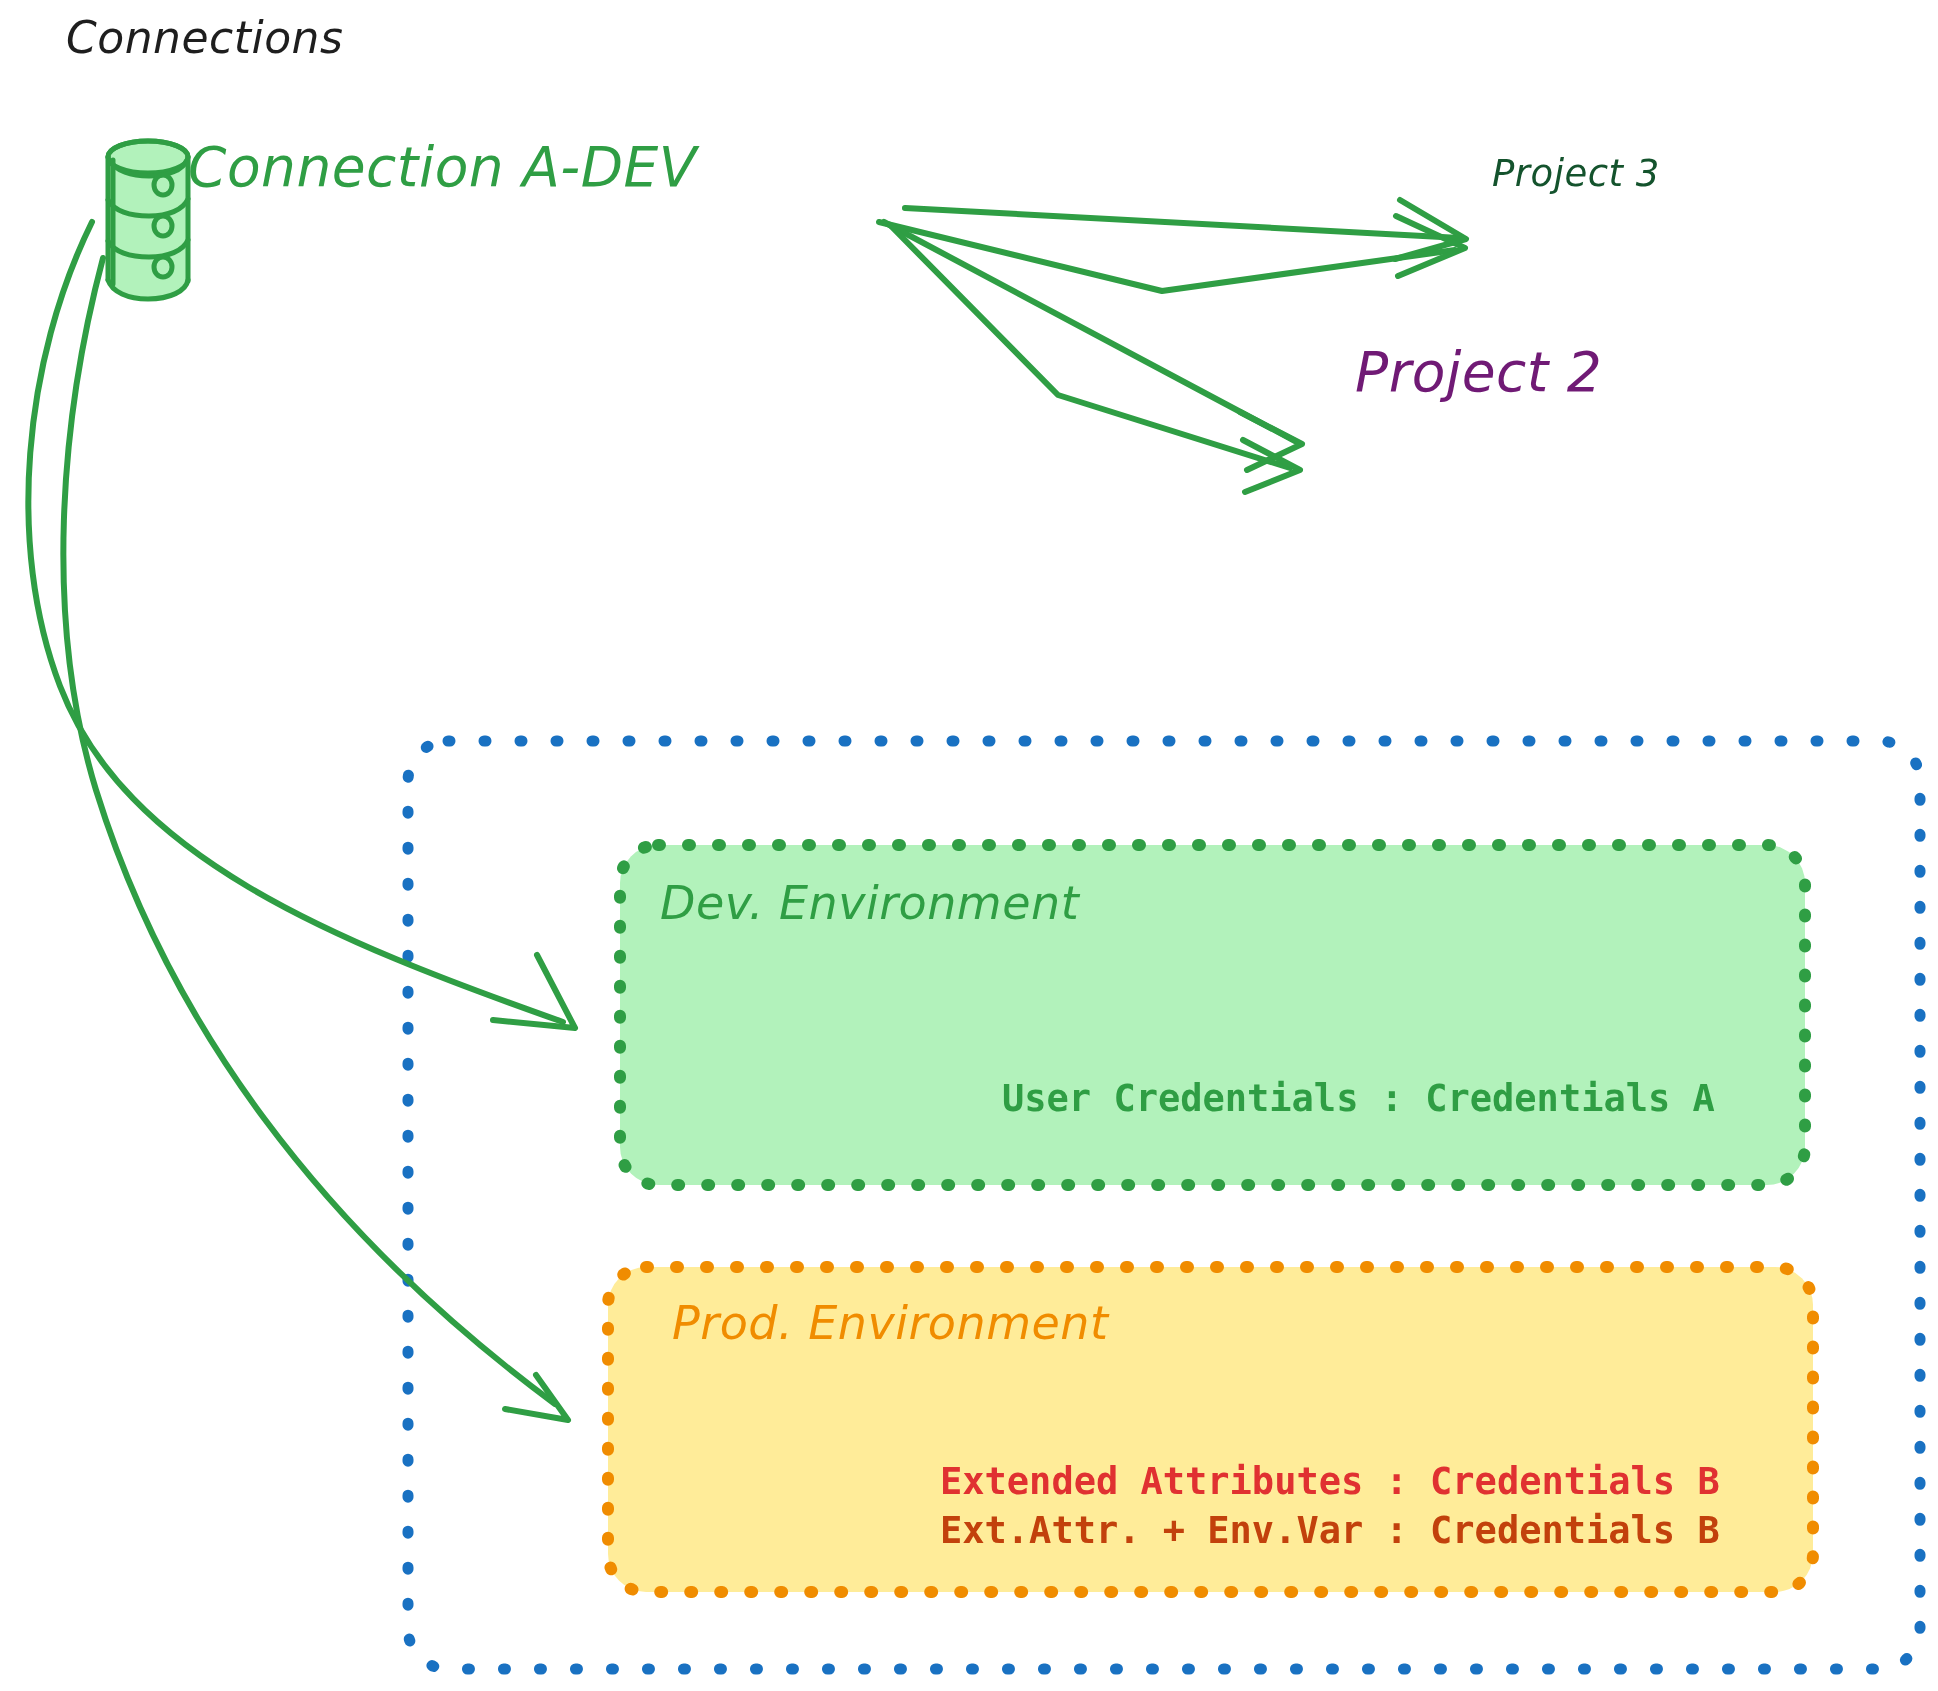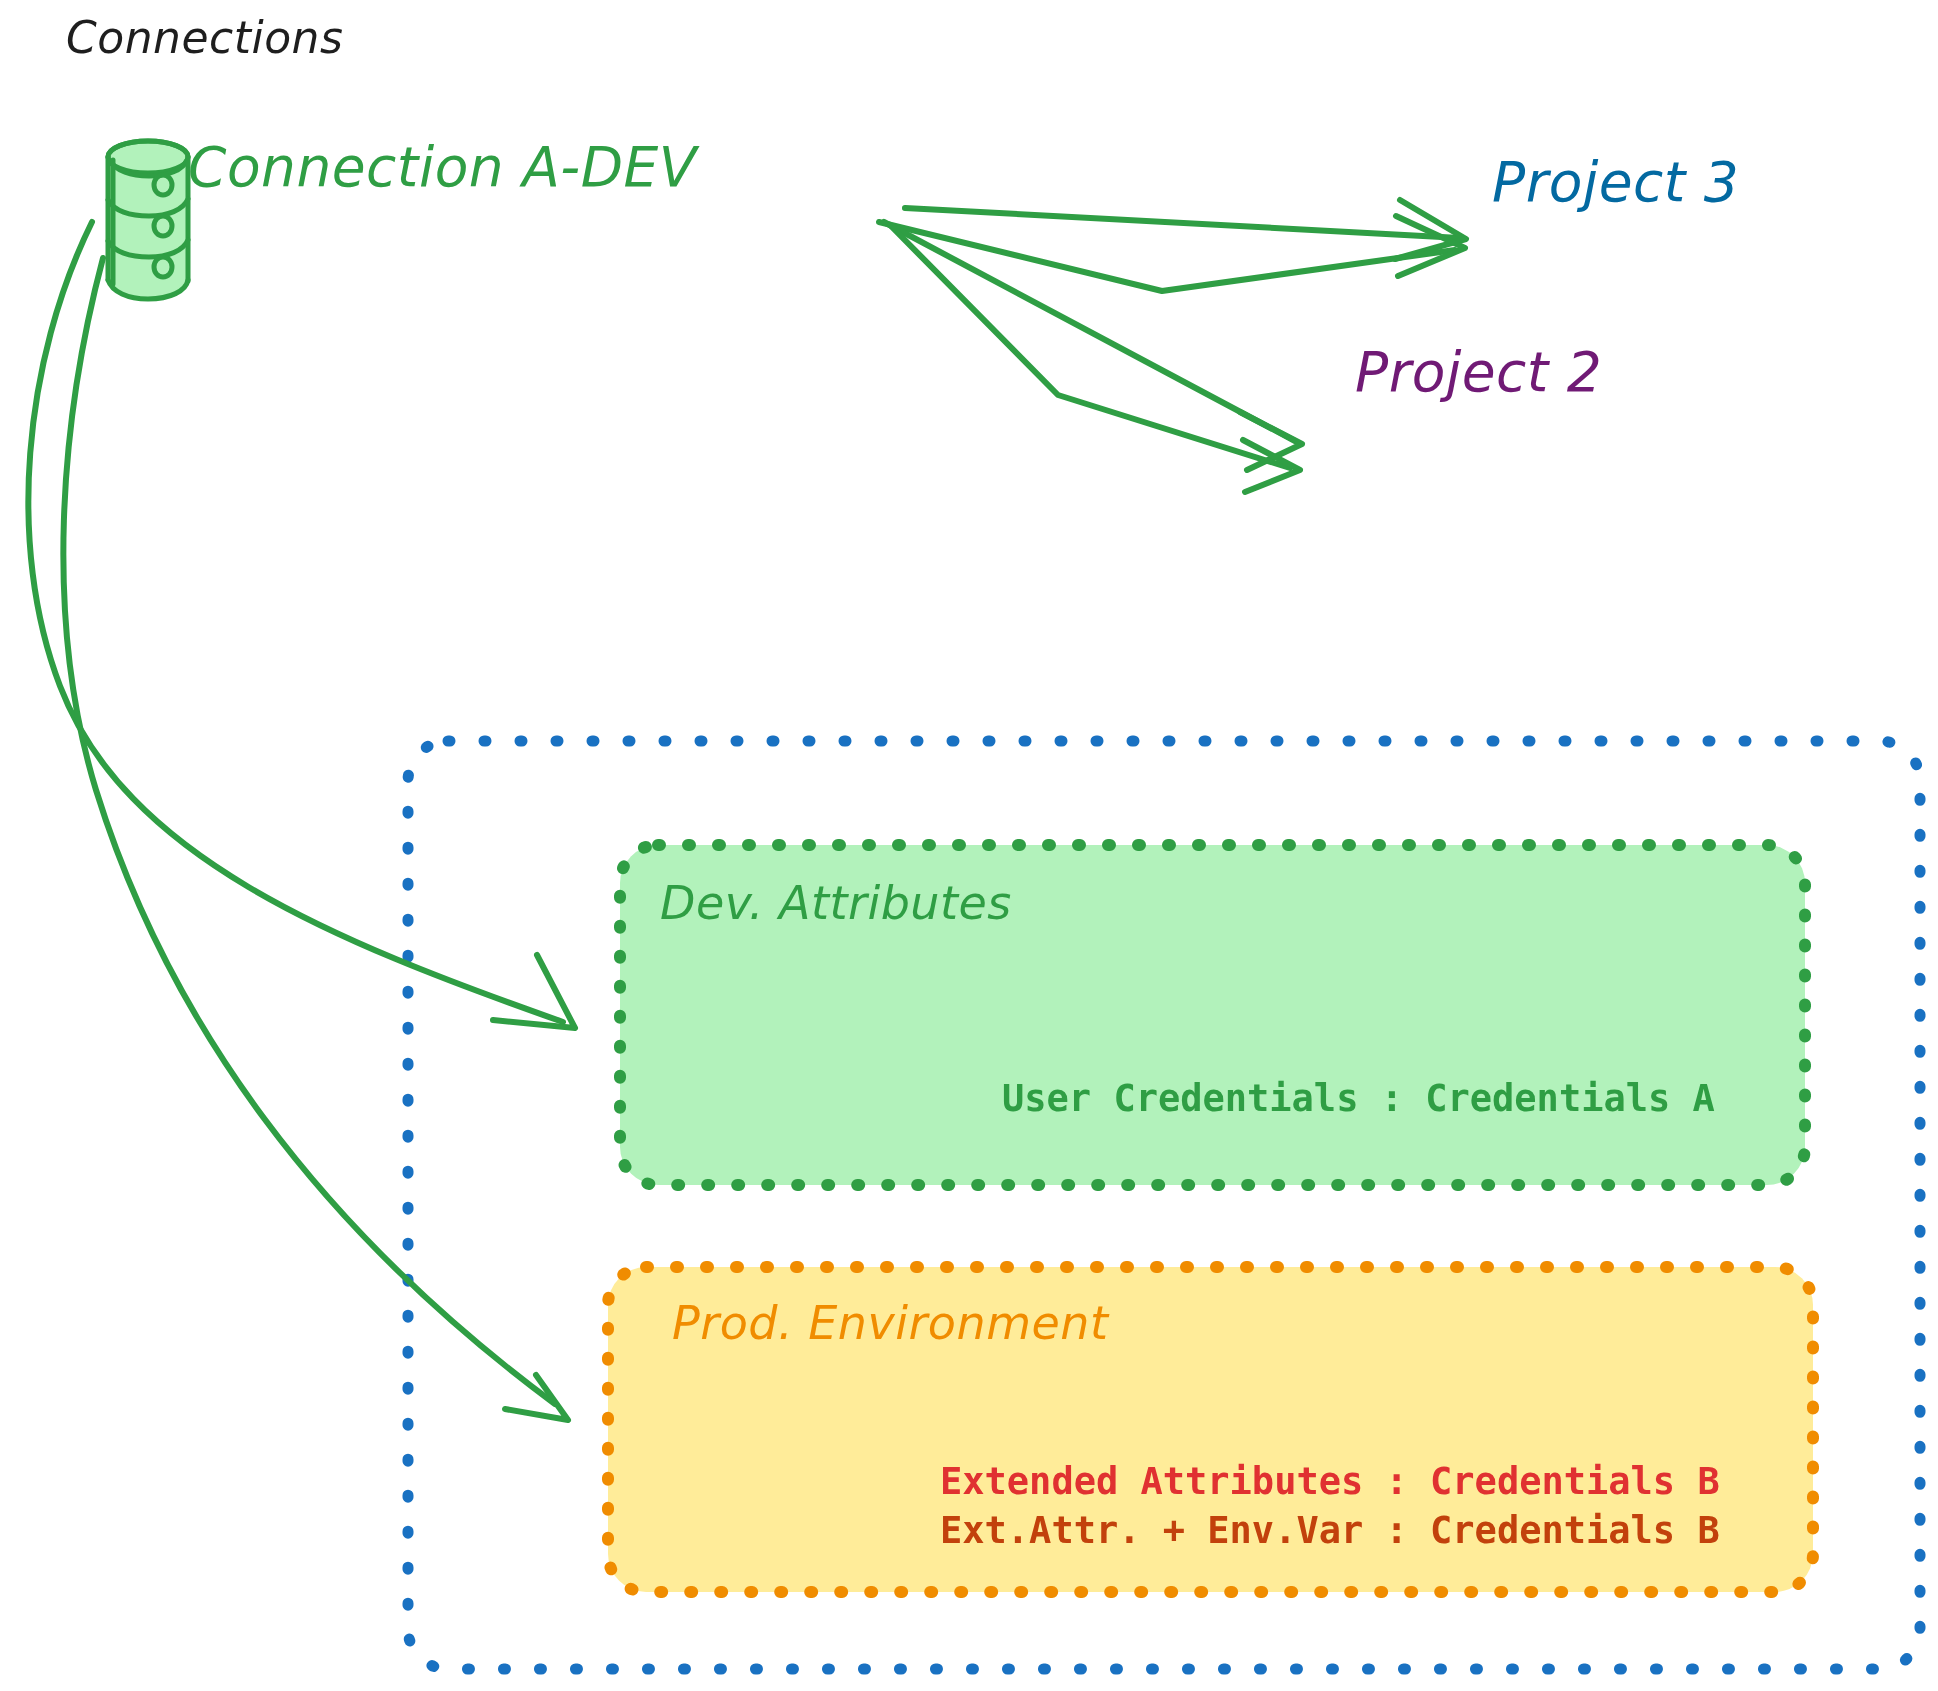--- a/index.html
+++ b/index.html
@@ -47,22 +47,22 @@
   }
   #label-connection-a-dev {
     left: 188px;
     top: 140px;
     font-size: 55px;
     color: #2f9e44;
   }
   #label-project-3 {
     left: 1492px;
     top: 155px;
-    font-size: 55px;
-    color: #0369a1;
+    font-size: 37px;
+    color: #14532d;
   }
   #label-project-2 {
     left: 1355px;
     top: 345px;
     font-size: 55px;
     color: #701a75;
   }
   #label-project-1 {
     left: 485px;
     top: 487px;
@@ -177,21 +177,21 @@
 
   <div class="lbl hand" id="title-connections">Connections</div>
 
   <div class="lbl hand" id="label-connection-a-dev">Connection A-DEV</div>
 
   <div class="lbl hand" id="label-project-3">Project 3</div>
 
   <div class="lbl hand" id="label-project-2">Project 2</div>
 
 
-  <div class="lbl hand" id="label-dev-env">Dev. Attributes</div>
+  <div class="lbl hand" id="label-dev-env">Dev. Environment</div>
 
   <div class="lbl mono" id="label-user-credentials">User Credentials : Credentials A</div>
 
   <div class="lbl hand" id="label-prod-env">Prod. Environment</div>
 
   <div class="lbl mono" id="label-ext-attr-1">Extended Attributes : Credentials B</div>
 
   <div class="lbl mono" id="label-ext-attr-2">Ext.Attr. + Env.Var : Credentials B</div>
 
 </div>

